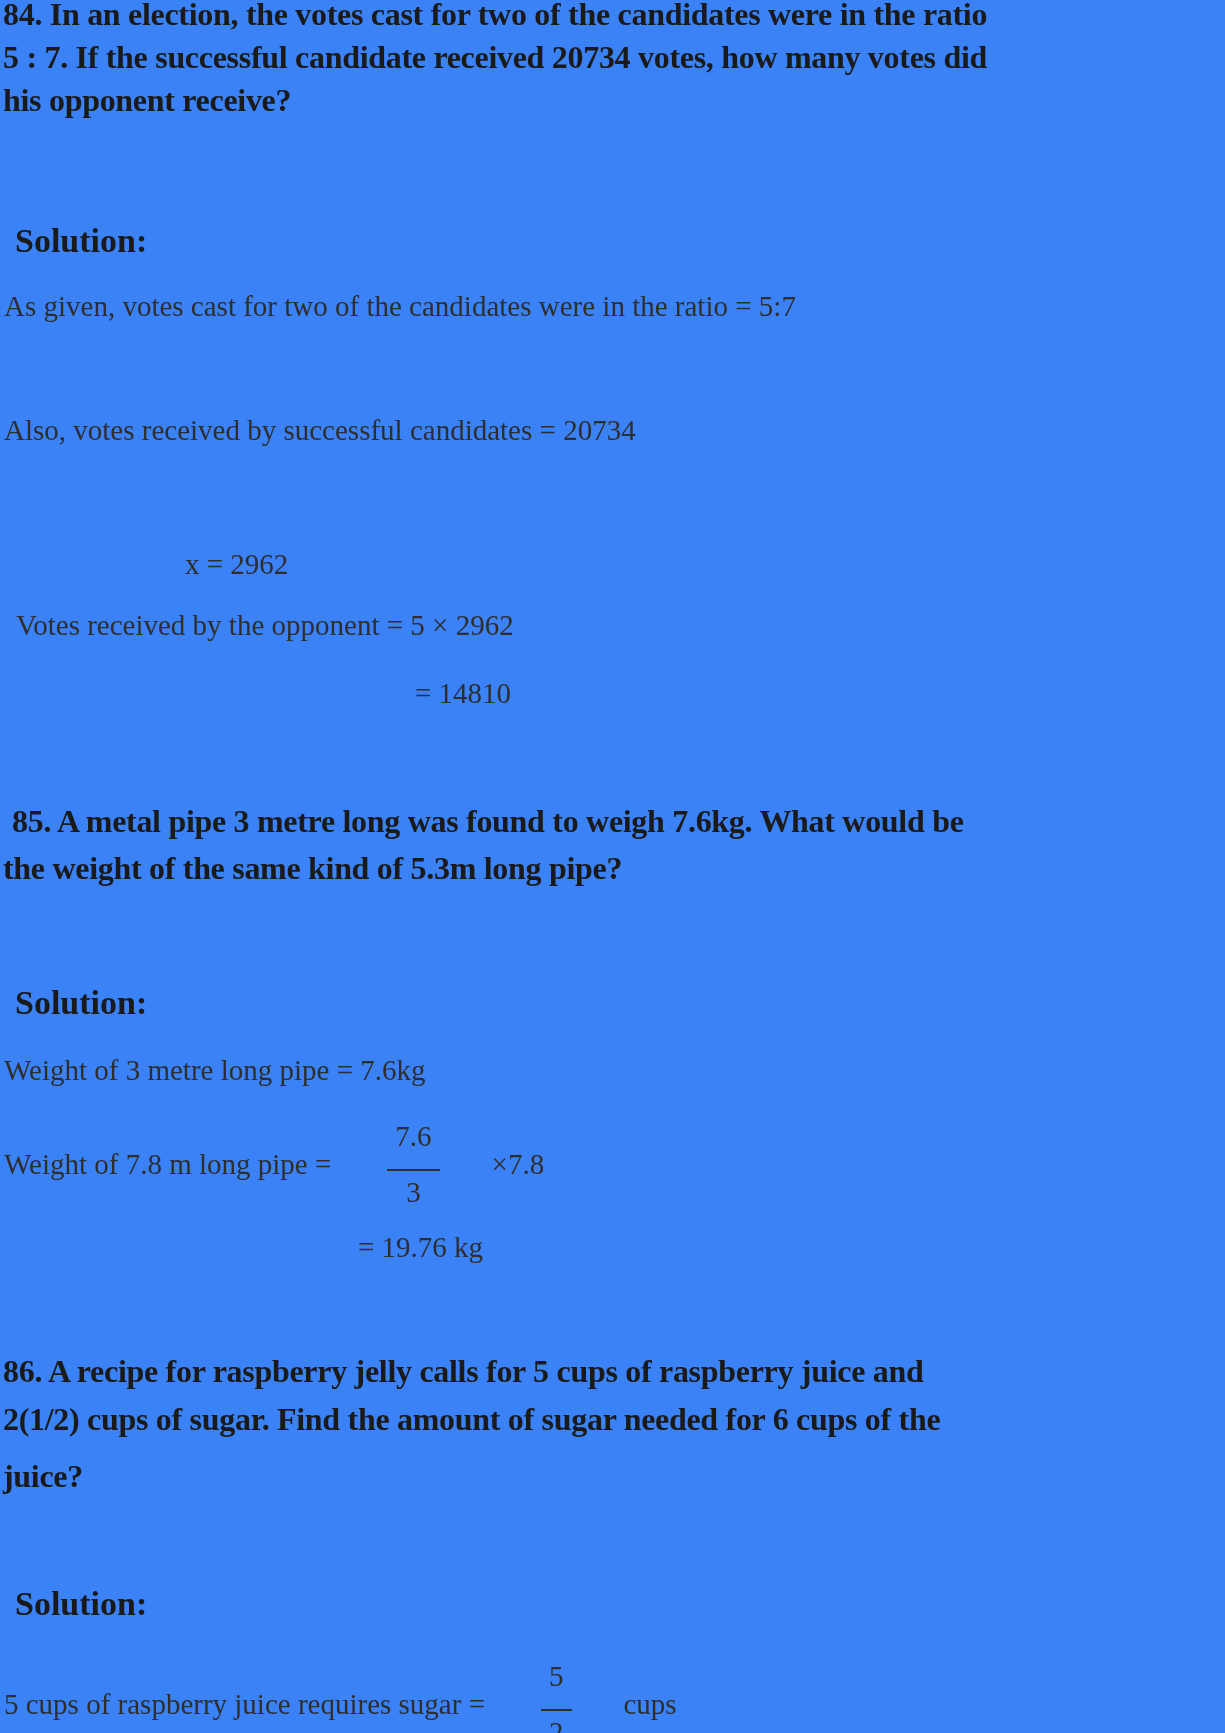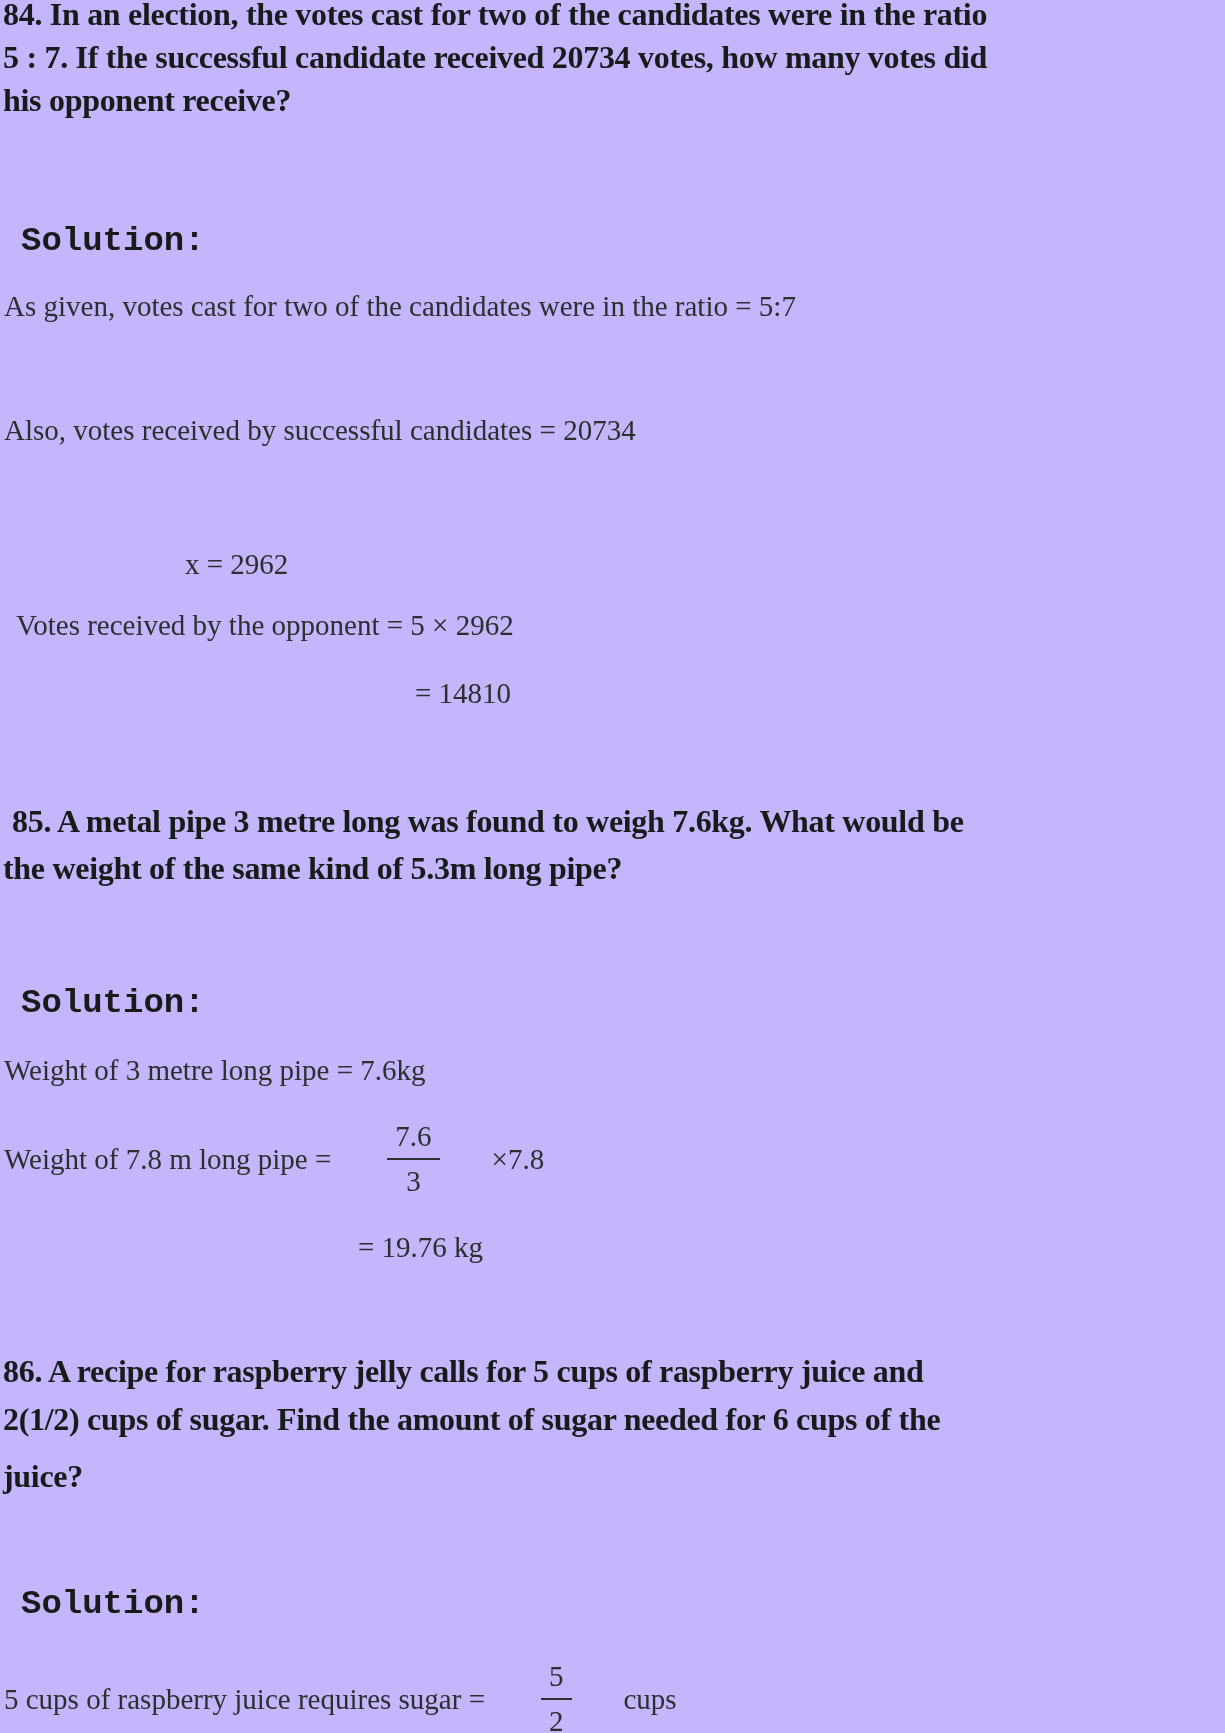--- a/index.html
+++ b/index.html
@@ -7,41 +7,40 @@
     width: 1225px;
     height: 1733px;
     background: #ffffff;
     font-family: "Liberation Serif", "DejaVu Serif", serif;
   }
   .page {
     position: relative;
     width: 1225px;
     height: 1733px;
     overflow: hidden;
-    background: #c4b5fd;
+    background: #3b82f6;
   }
   .qline {
     position: absolute;
     left: 3px;
     white-space: nowrap;
     font-weight: bold;
     font-size: 32px;
     line-height: 40px;
     letter-spacing: -0.3px;
     color: #1a1a1a;
   }
   .sol {
     position: absolute;
-    left: 21px;
+    left: 15px;
     white-space: nowrap;
     font-weight: bold;
     font-size: 34px;
     line-height: 40px;
     color: #1a1a1a;
-    font-family: Liberation Mono, monospace;
   }
   .line {
     position: absolute;
     left: 4px;
     white-space: nowrap;
     font-size: 29px;
     line-height: 38px;
     color: #2e2e2e;
   }
   .row {
@@ -56,21 +55,21 @@
   }
   .frac {
     display: inline-flex;
     flex-direction: column;
     align-items: center;
     text-align: center;
     margin: 0 10px 0 14px;
   }
   .frac .num {
     display: block;
-    padding: 0 8px 5px 8px;
+    padding: 0 8px 16px 8px;
     border-bottom: 2px solid #2e2e2e;
     line-height: 33px;
   }
   .frac .den {
     display: block;
     padding: 5px 8px 0 8px;
     line-height: 33px;
   }
 </style>
 </head>

